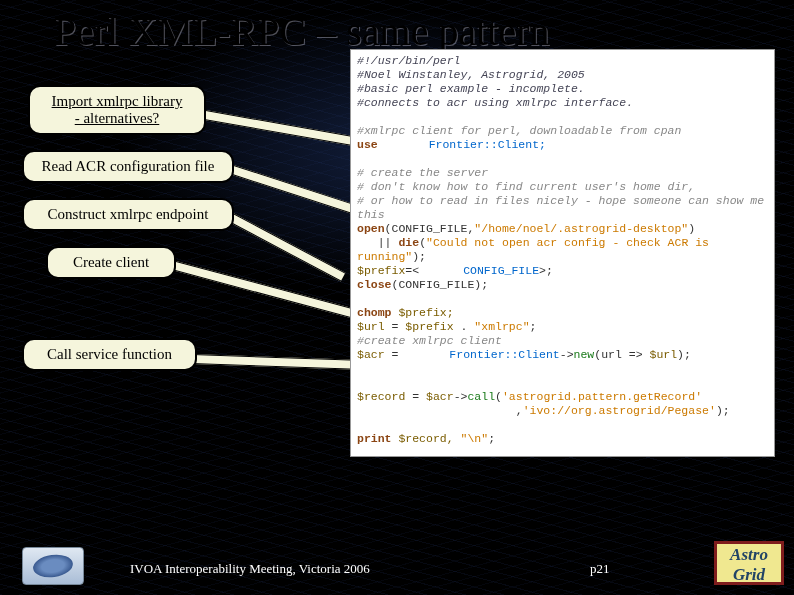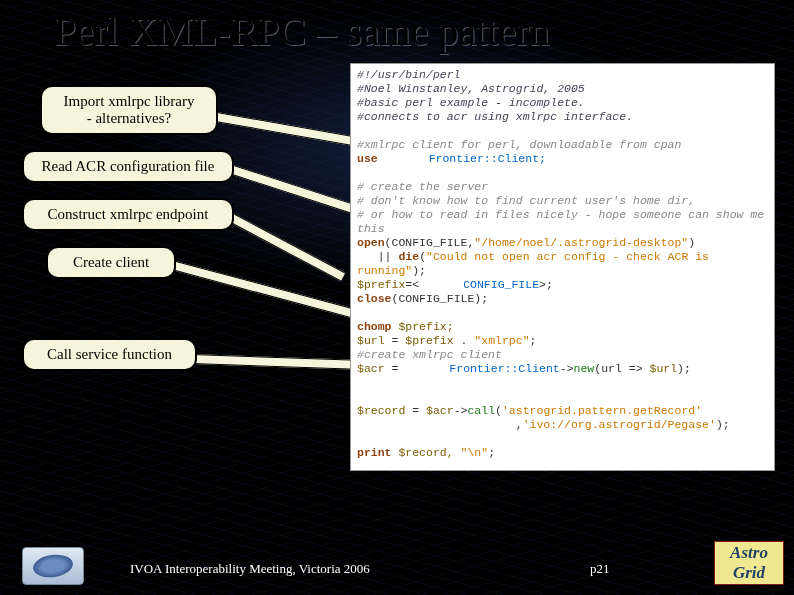--- a/index.html
+++ b/index.html
@@ -38,30 +38,30 @@
   }
   .connector {
     position: absolute;
     background: #f5f5dc;
     border-top: 1.5px solid #000;
     border-bottom: 1.5px solid #000;
     height: 10px;
     z-index: 2;
     transform-origin: left center;
   }
-  .callout.c1 { left: 40px; top: 85px; width: 178px; }
+  .callout.c1 { left: 28px; top: 85px; width: 178px; text-decoration: underline; }
   .callout.c2 { left: 22px; top: 150px; width: 212px; }
   .callout.c3 { left: 22px; top: 198px; width: 212px; }
   .callout.c4 { left: 46px; top: 246px; width: 130px; }
   .callout.c5 { left: 22px; top: 338px; width: 175px; }
 
   .code-panel {
     position: absolute;
     left: 350px;
-    top: 63px;
+    top: 49px;
     width: 425px;
     height: 408px;
     background: #fff;
     border: 1px solid #999;
     padding: 4px 6px;
     font-family: "Courier New", monospace;
     font-size: 11.5px;
     line-height: 14px;
     color: #333;
     z-index: 4;
@@ -105,21 +105,21 @@
     border-radius: 50%;
     transform: rotate(-8deg);
   }
   .logo-astro {
     position: absolute;
     right: 10px;
     bottom: 10px;
     width: 70px;
     height: 44px;
     background: #f0e890;
-    border: 1px solid #7f1d1d;
+    border: 3px solid #7f1d1d;
     font-family: "Times New Roman", serif;
     font-size: 17px;
     font-weight: bold;
     font-style: italic;
     color: #246;
     text-align: center;
     line-height: 20px;
     padding-top: 1px;
   }
 </style>

